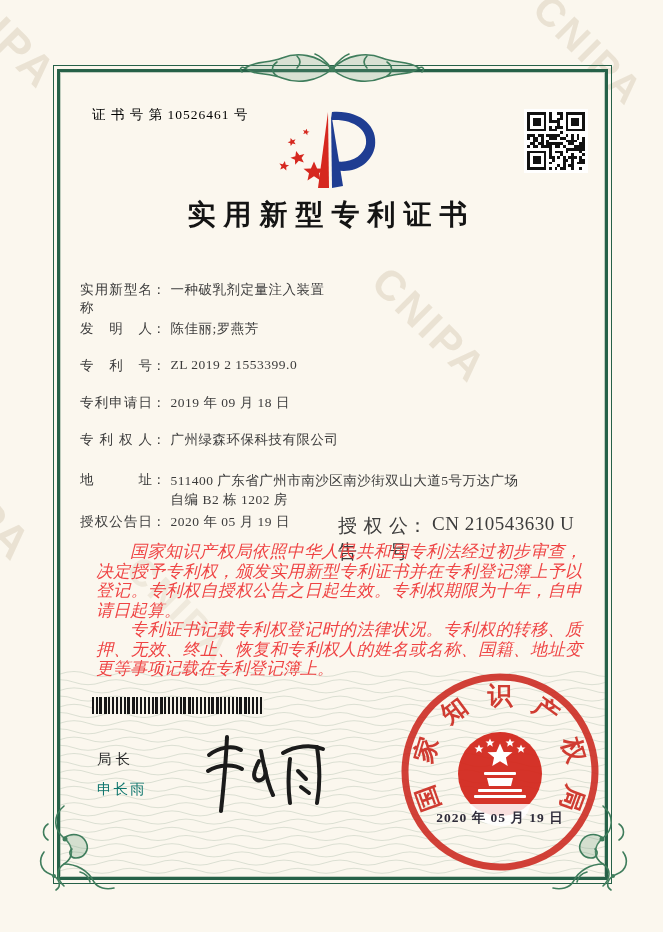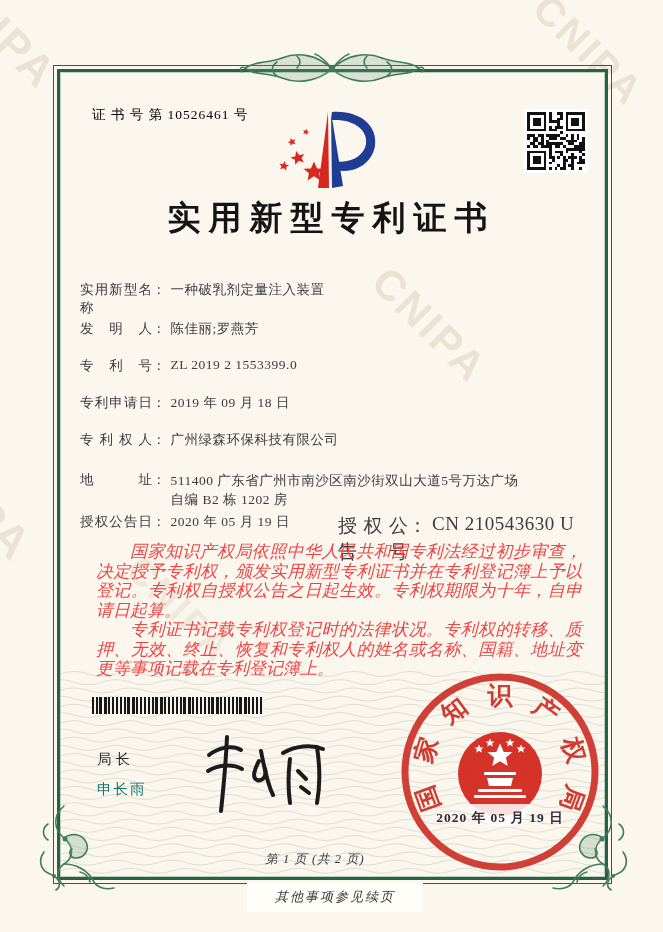--- a/index.html
+++ b/index.html
@@ -31,21 +31,21 @@
   .orn-br{left:549px;top:802px;transform:scaleX(-1);}
   
   .waves{position:absolute;left:60px;top:668px;}
   
   .cert-no{position:absolute;left:92px;top:106px;font-size:13.5px;color:#000000;letter-spacing:1px;}
   .logo{position:absolute;left:272px;top:106px;}
   .qr{position:absolute;left:524px;top:109px;width:64px;height:64px;background:#fff;
       display:flex;align-items:center;justify-content:center;}
   .title{
     position:absolute;left:0;top:196px;width:663px;margin:0;text-align:center;
-    font-size:33px;font-weight:700;letter-spacing:8px;color:#141414;
+    font-size:28px;font-weight:700;letter-spacing:8px;color:#141414;
   }
   
   .field{position:absolute;left:80px;font-size:13.5px;color:#3c3c3c;display:flex;align-items:flex-start;}
   .field .lbl{display:inline-block;width:72px;text-align:justify;text-align-last:justify;flex:none;}
   .field .colon{flex:none;}
   .field .val{margin-left:5px;letter-spacing:0.5px;}
   .f1{top:281px;} .f2{top:320px;} .f3{top:357px;} .f4{top:394px;} .f5{top:431px;justify-content:space-between;} .f6{top:471px;}
   .f6 .val{line-height:19px;max-width:400px;}
   .f7{top:513px;} .f8{position:absolute;left:338px;top:513px;font-size:19px;color:#3c3c3c;display:flex;}
   .f8 .lbl{display:inline-block;width:70px;text-align:justify;text-align-last:justify;flex:none;}
@@ -422,16 +422,14 @@
   <span class="seal-char" style="--a: -110deg;">国</span>
       <span class="seal-char" style="--a: -73.33333333333334deg;">家</span>
       <span class="seal-char" style="--a: -36.66666666666667deg;">知</span>
       <span class="seal-char" style="--a: 0deg;">识</span>
       <span class="seal-char" style="--a: 36.66666666666666deg;">产</span>
       <span class="seal-char" style="--a: 73.33333333333331deg;">权</span>
       <span class="seal-char" style="--a: 110deg;">局</span>
     </div>
   <div class="seal-date">2020 年 05 月 19 日</div>
 
-  <div class="page-info">第 1 页 (共 2 页)</div>
-  <div class="continuation">其他事项参见续页</div>
 
 </div>
 
 </body></html>

